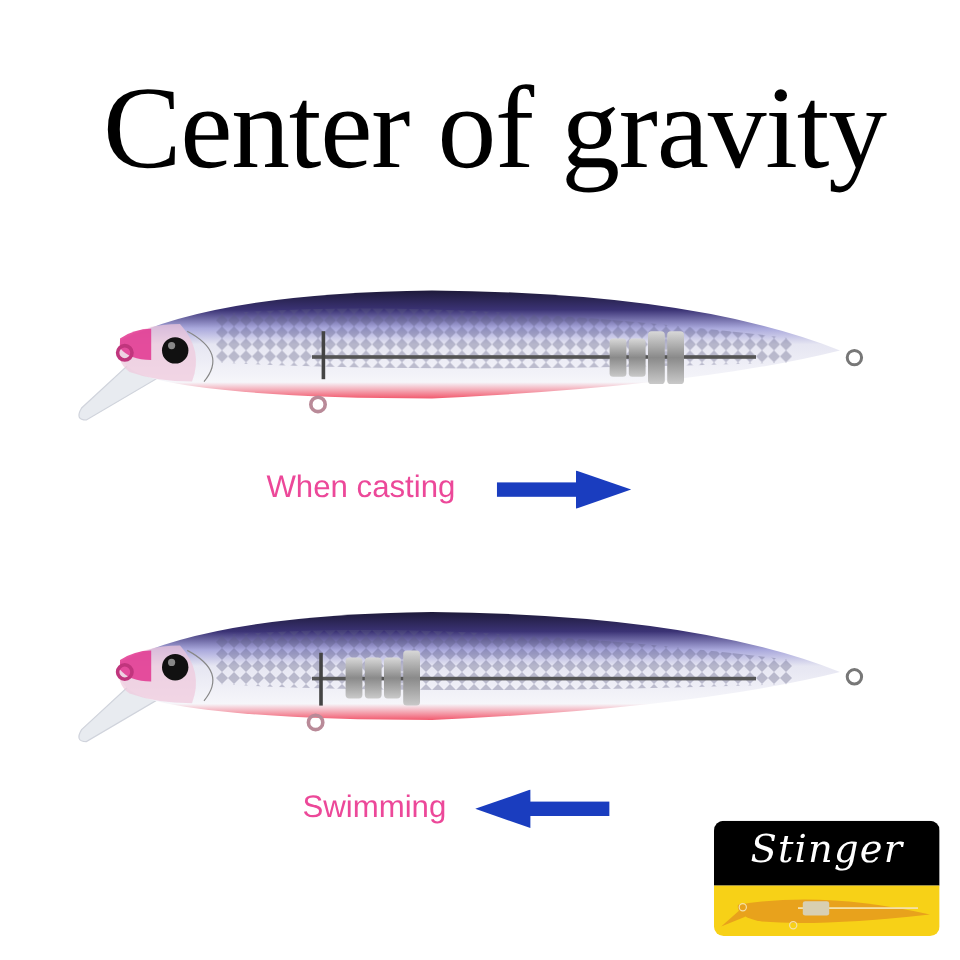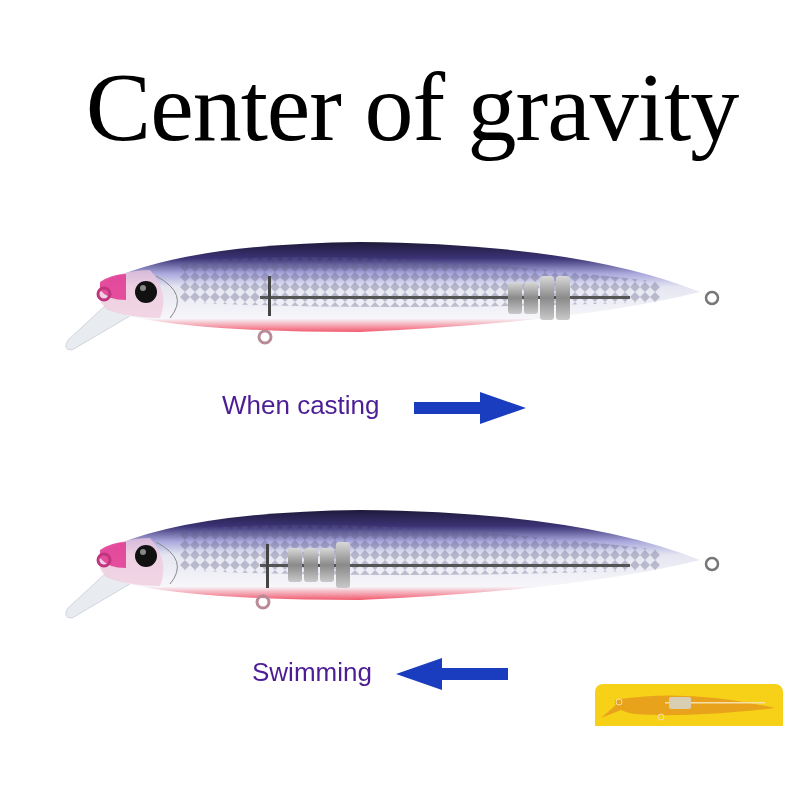--- a/index.html
+++ b/index.html
@@ -1,20 +1,20 @@
 <!DOCTYPE html>
 <html><head>
 <meta charset="utf-8">
 <style>
   html, body { margin:0; padding:0; }
   body { width:800px; height:800px; background:#ffffff; position:relative; overflow:hidden; font-family:"Liberation Sans", sans-serif; }
   .title { position:absolute; left:12px; top:52px; width:800px; text-align:center; font-family:"Liberation Serif", serif; font-size:98px; line-height:110px; color:#000; letter-spacing:-1px; }
   .lure { position:absolute; left:60px; width:680px; height:140px; }
   .lure svg { width:680px; height:140px; display:block; }
-  .caption { position:absolute; font-size:26px; color:#4c1d95; font-family:"Liberation Sans", sans-serif; }
+  .caption { position:absolute; font-size:26px; color:#ec4899; font-family:"Liberation Sans", sans-serif; }
   .arrow { position:absolute; }
   .logo { position:absolute; left:595px; top:684px; width:188px; height:96px; border-radius:8px; overflow:hidden; }
   .logo .top { height:54px; background:#000; position:relative; }
   .logo .brand { position:absolute; left:0; top:4px; width:100%; text-align:center; color:#fff; font-family:"DejaVu Serif", serif; font-style:italic; font-size:32px; letter-spacing:1px; }
   .logo .bottom { height:42px; background:#f7d117; position:relative; }
 </style>
 </head>
 <body>
 
 <div class="title">Center of gravity</div>
@@ -117,20 +117,23 @@
   </svg>
 </div>
 
 <div class="caption" style="left:252px; top:657px;">Swimming</div>
 <svg class="arrow" style="left:396px; top:658px;" width="112" height="32" viewBox="0 0 112 32">
   <polygon points="0,16 46,0 46,32" fill="#1a3dbf"></polygon>
   <rect x="44" y="10" width="68" height="12" fill="#1a3dbf"></rect>
 </svg>
 
 <div class="logo">
+  <div class="top">
+    <div class="brand">Stinger</div>
+  </div>
   <div class="bottom">
     <svg width="188" height="42" viewBox="0 0 188 42">
       <path d="M20 16 Q90 4 180 24 Q90 34 40 30 Q18 26 20 16 Z" fill="#e8a21c"></path>
       <path d="M22 20 L6 34 L26 26 Z" fill="#e8a21c"></path>
       <rect x="70" y="18" width="100" height="1.5" fill="#f4e0a8"></rect>
       <rect x="74" y="13" width="22" height="12" rx="2" fill="#d8cfb2"></rect>
       <circle cx="24" cy="18" r="3" fill="none" stroke="#f4e0a8" stroke-width="1"></circle>
       <circle cx="66" cy="33" r="3" fill="none" stroke="#f4e0a8" stroke-width="1"></circle>
     </svg>
   </div>

